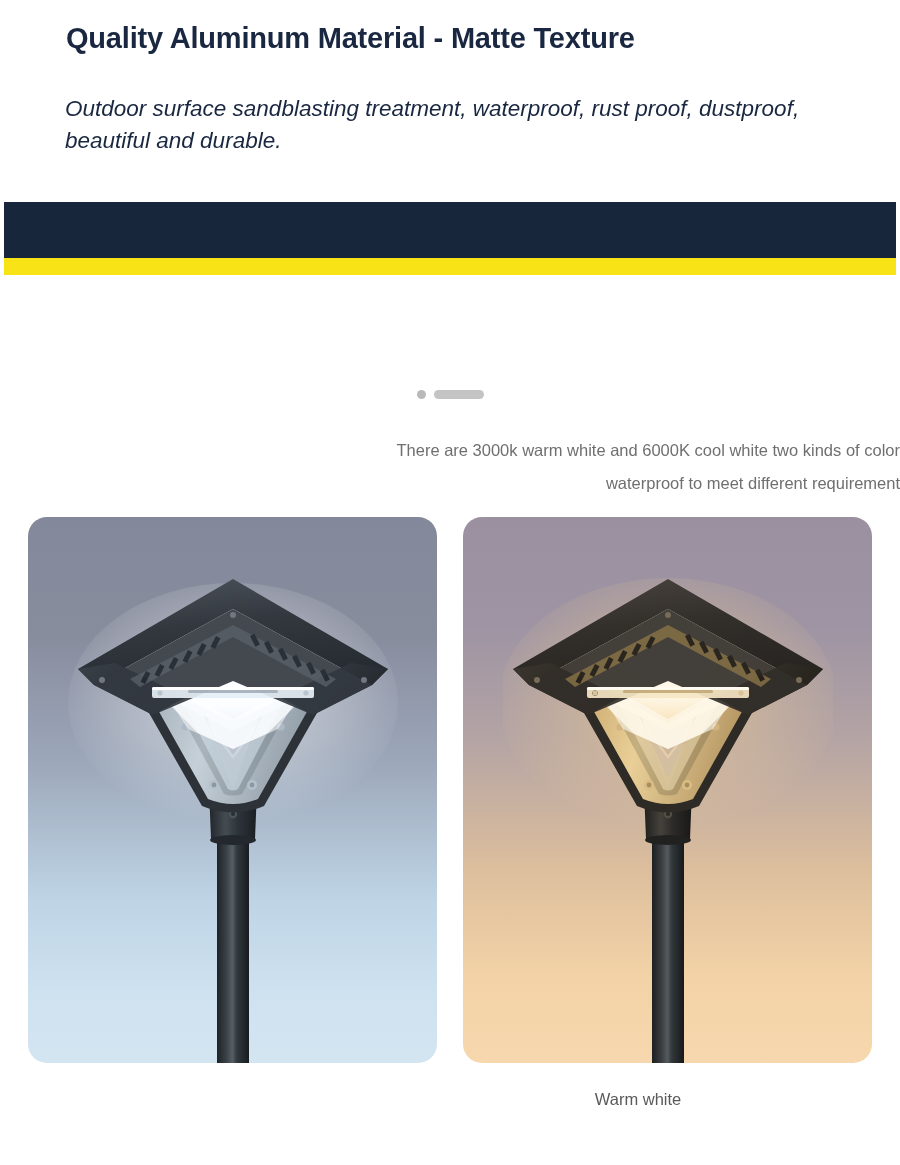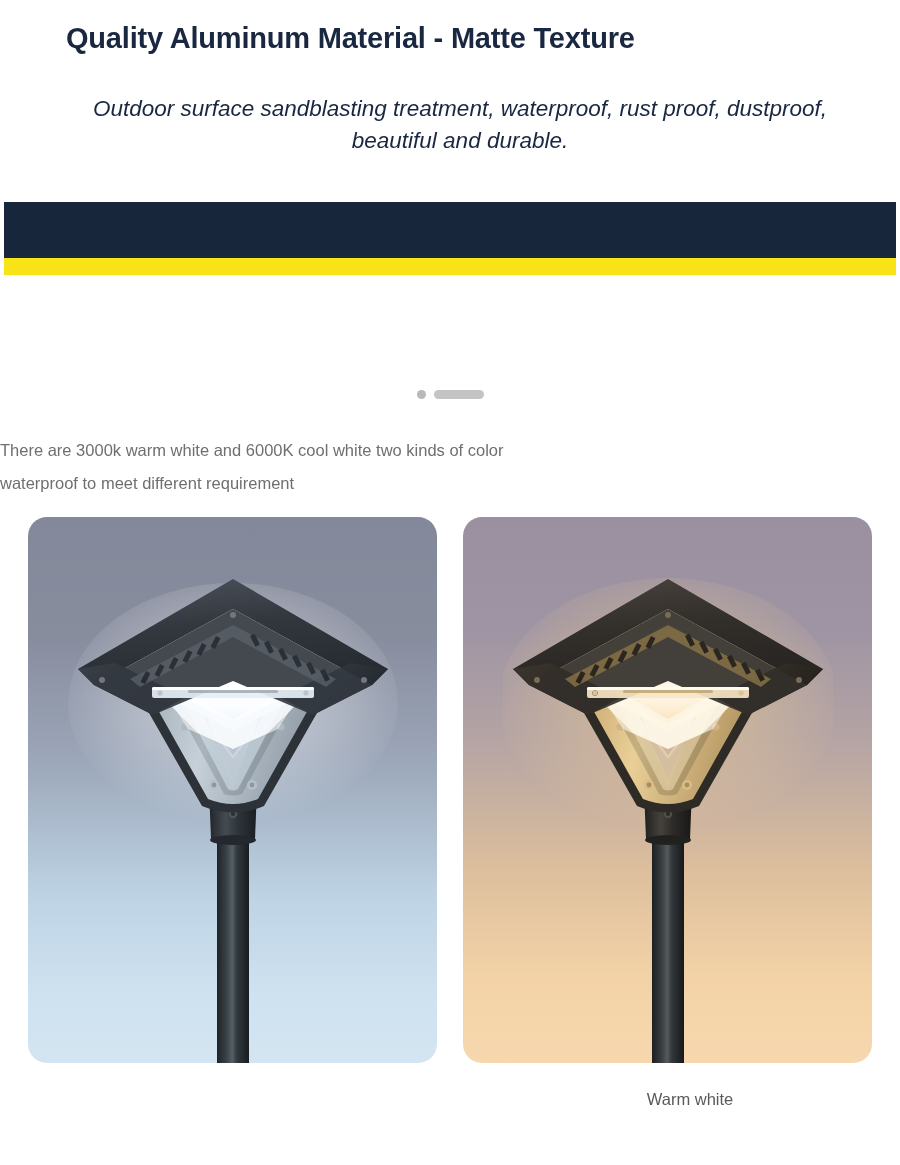--- a/index.html
+++ b/index.html
@@ -41,21 +41,20 @@
   .subtitle {
     position: absolute;
     left: 65px;
     top: 93px;
     width: 790px;
     font-size: 22.5px;
     font-style: italic;
     font-weight: 500;
     line-height: 1.44;
     color: #1a2740;
-    text-align: center;
   }
 
   
   .banner {
     position: absolute;
     left: 4px;
     top: 202px;
     width: 892px;
     height: 73px;
   }
@@ -108,21 +107,21 @@
     height: 9px;
     border-radius: 5px;
     background: #c4c4c4;
   }
 
   .section-desc {
     position: absolute;
     left: 0;
     top: 434px;
     width: 900px;
-    text-align: left;
+    text-align: right;
     font-size: 16.5px;
     line-height: 2.0;
     color: #6f6f6f;
   }
 
   
   .cards {
     position: absolute;
     left: 0;
     top: 517px;
@@ -155,21 +154,21 @@
   
   .caption {
     position: absolute;
     top: 1090px;
     width: 300px;
     text-align: center;
     font-size: 16.5px;
     color: #5a5a5a;
   }
   .caption-left  { left: 82px; }
-  .caption-right { left: 540px; }
+  .caption-right { left: 488px; }
 </style>
 </head>
 <body>
 
 <div class="page">
 
   <div class="heading-block">
     <div class="main-title">Quality Aluminum Material - Matte Texture</div>
     <div class="subtitle">Outdoor surface sandblasting treatment, waterproof, rust proof, dustproof, beautiful and durable.</div>
   </div>

